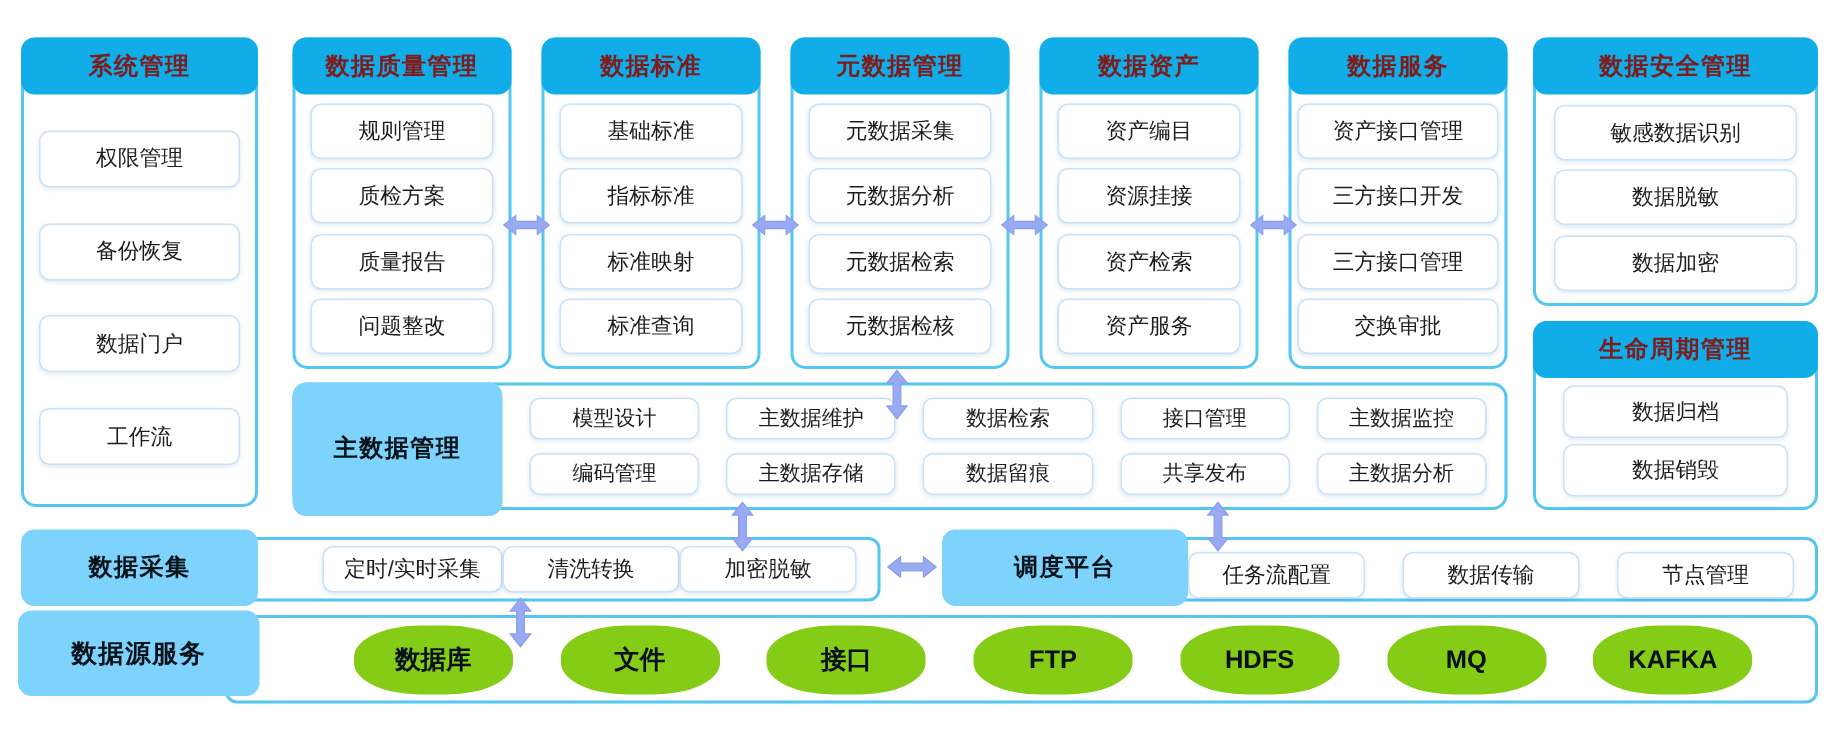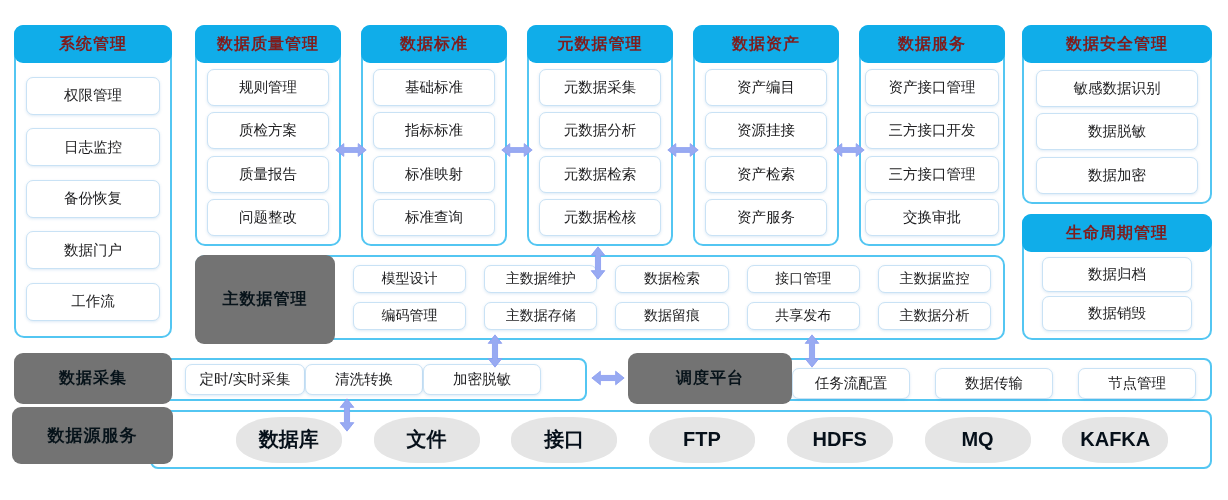--- a/index.html
+++ b/index.html
@@ -12,32 +12,32 @@
   .v-items { position:absolute; left:0; right:0; top:36px; bottom:2px; display:flex; flex-direction:column;
              justify-content:space-evenly; align-items:center; }
   .item { background:#fff; border:1px solid #c9e2f5; border-radius:7px;
           box-shadow:0 1px 3px rgba(40,120,190,.16); display:flex; align-items:center; justify-content:center;
           font-size:14.5px; color:#1d1d1f; box-sizing:border-box; }
   .sys-item  { width:134px; height:38px; }
   .col-item  { width:122px; height:37px; }
   .sec-item  { width:162px; height:37px; }
   .life-item { width:150px; height:35px; }
 
-  .blue-block { position:absolute; background:#737373; border-radius:9px; display:flex; align-items:center;
+  .blue-block { position:absolute; background:#7dd3fc; border-radius:9px; display:flex; align-items:center;
                 justify-content:center; font-weight:bold; font-size:16px; color:#07131a; z-index:3; letter-spacing:1px; }
 
   .master-grid { position:absolute; left:156px; right:12px; top:8px; bottom:8px; display:grid;
                  grid-template-columns:repeat(5,1fr); gap:9px 18px; }
   .master-grid .item { width:auto; height:auto; font-size:14px; }
 
   .h-row-items { position:absolute; left:0; right:0; top:0; bottom:0; display:flex; align-items:center; }
   .row-item { width:118px; height:31px; font-size:14.5px; }
 
-  .cyl { background:#e5e5e5; border-radius:44px / 21px; display:flex; align-items:center; justify-content:center;
-         font-weight:bold; font-size:20px; color:#06101a; width:106px; height:46px; }
+  .cyl { background:#84cc16; border-radius:44px / 21px; display:flex; align-items:center; justify-content:center;
+         font-weight:bold; font-size:17px; color:#06101a; width:106px; height:46px; }
 
   .arrow { position:absolute; z-index:5; }
   .arrow svg { display:block; width:100%; height:100%; }
 </style>
 </head>
 <body>
 
 <svg width="0" height="0" style="position:absolute">
   <defs>
     <g id="dbl-h">
@@ -48,21 +48,20 @@
     </g>
   </defs>
 </svg>
 
 <div class="canvas">
 
   <div class="panel" style="left:14px; top:25px; width:158px; height:313px;">
     <div class="panel-header">系统管理</div>
     <div class="v-items">
       <div class="item sys-item">权限管理</div>
-      <div class="item sys-item">日志监控</div>
       <div class="item sys-item">备份恢复</div>
       <div class="item sys-item">数据门户</div>
       <div class="item sys-item">工作流</div>
     </div>
   </div>
 
   <div class="panel" style="left:195px; top:25px; width:146px; height:221px;">
     <div class="panel-header">数据质量管理</div>
     <div class="v-items">
       <div class="item col-item">规则管理</div>
@@ -139,21 +138,21 @@
       <div class="item">主数据监控</div>
       <div class="item">编码管理</div>
       <div class="item">主数据存储</div>
       <div class="item">数据留痕</div>
       <div class="item">共享发布</div>
       <div class="item">主数据分析</div>
     </div>
   </div>
 
   <div class="panel" style="left:147px; top:358px; width:440px; height:43px; border-radius:8px;">
-    <div class="h-row-items" style="padding:0 14px 0 36px; justify-content:flex-start; box-sizing:border-box;">
+    <div class="h-row-items" style="padding:0 14px 0 36px; justify-content:flex-end; box-sizing:border-box;">
       <div class="item row-item" style="width:120px">定时/实时采集</div>
       <div class="item row-item">清洗转换</div>
       <div class="item row-item">加密脱敏</div>
     </div>
   </div>
   <div class="blue-block" style="left:14px; top:353px; width:158px; height:51px;">数据采集</div>
 
   <div class="panel" style="left:640px; top:358px; width:572px; height:43px; border-radius:8px;">
     <div class="h-row-items" style="padding:0 14px 0 150px; justify-content:space-between; box-sizing:border-box;align-items:flex-end;">
       <div class="item row-item">任务流配置</div>

